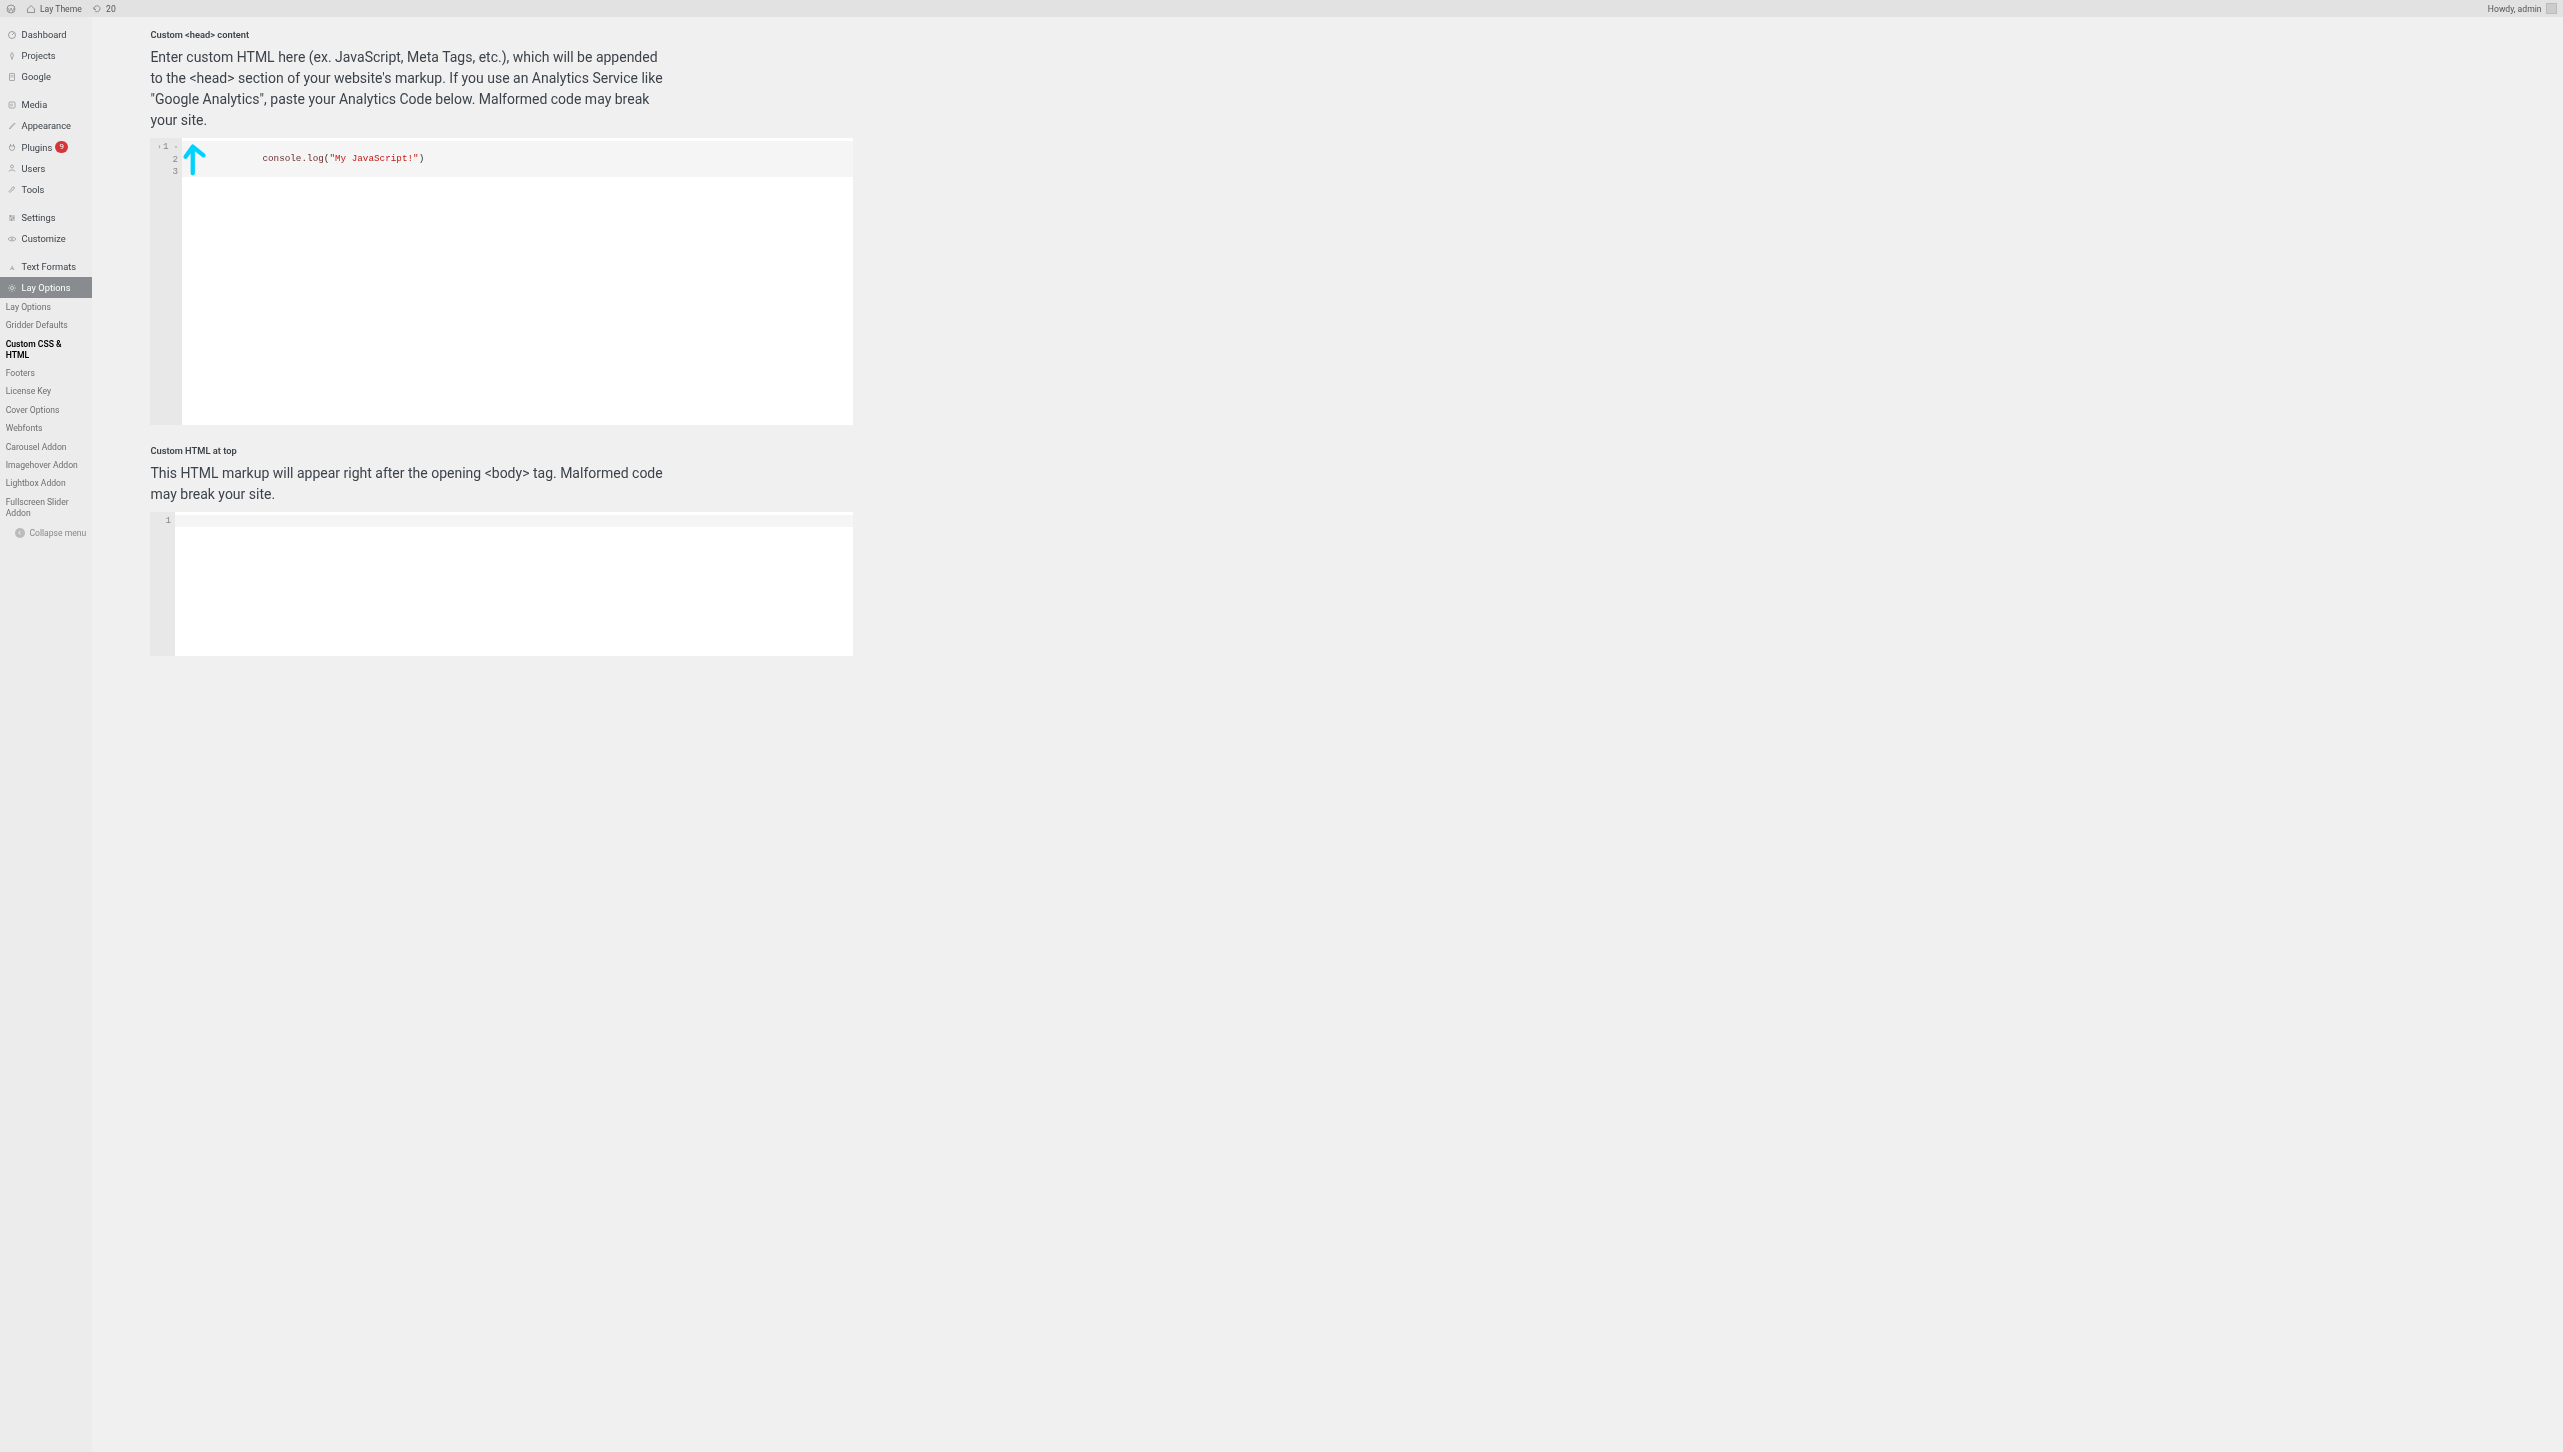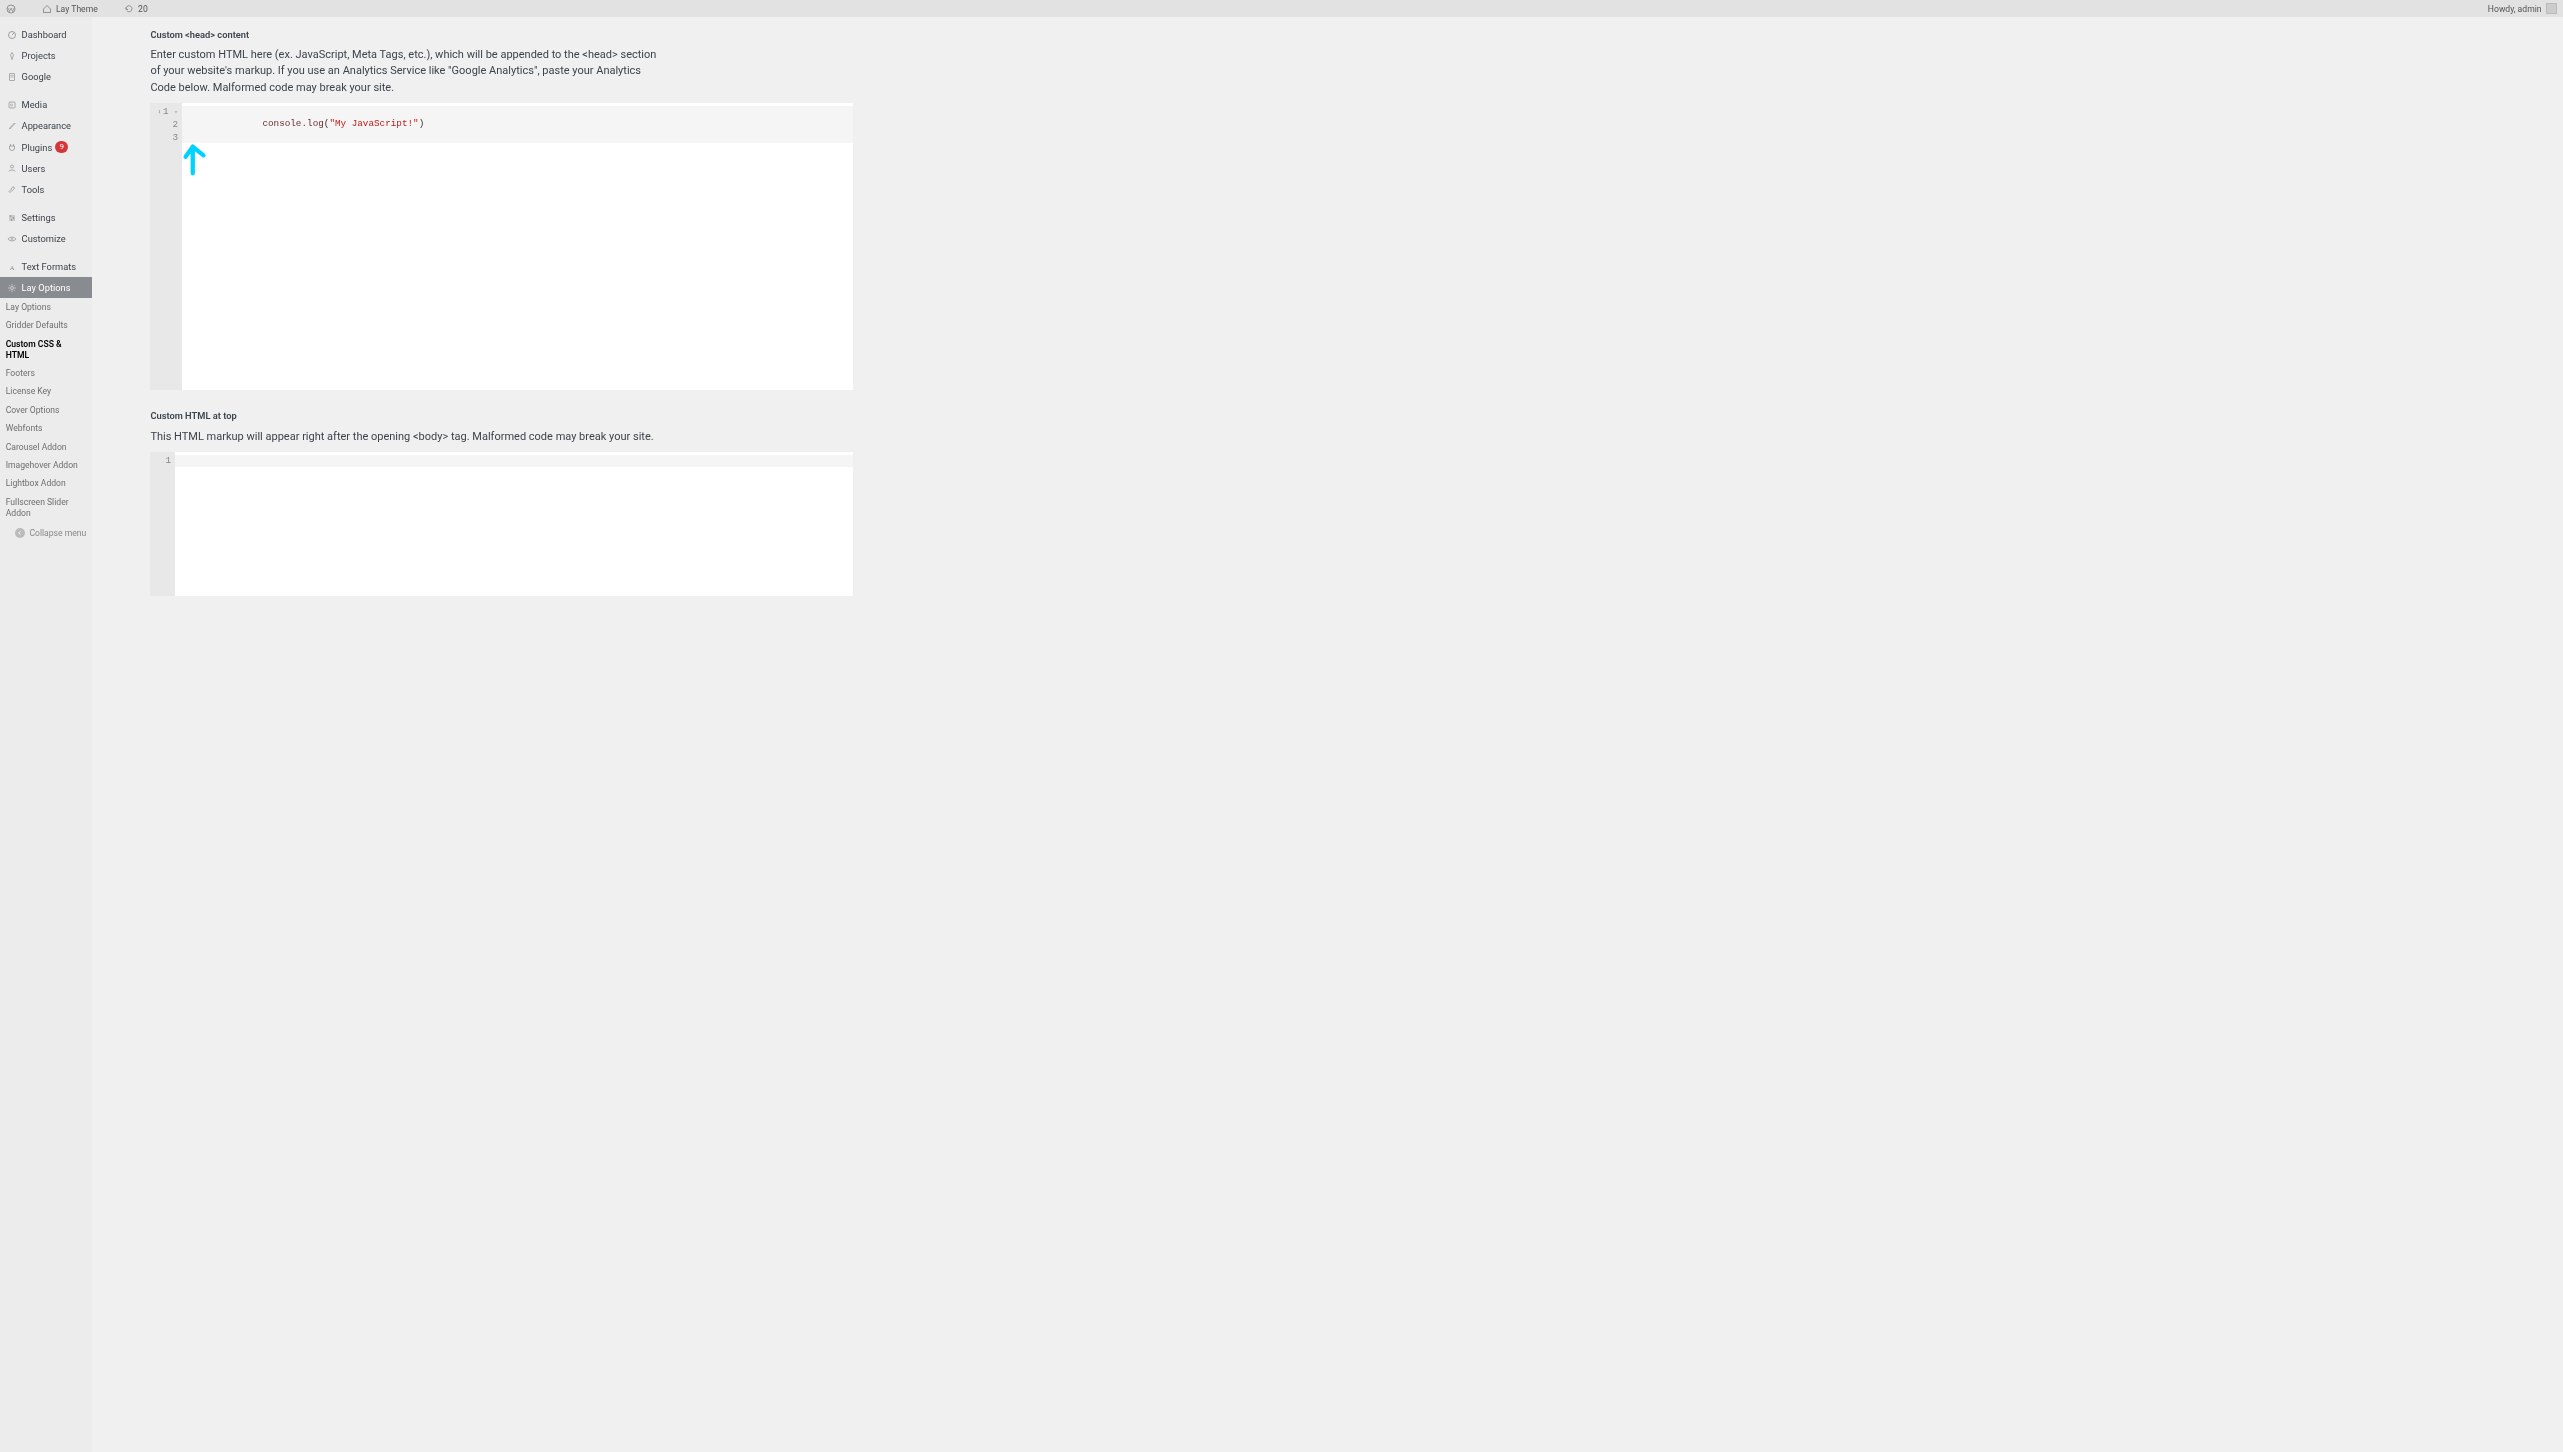--- a/index.html
+++ b/index.html
@@ -16,21 +16,21 @@
       height: 17px;
       background: #e2e2e2;
       display: flex;
       align-items: center;
       justify-content: space-between;
       padding: 0 5.7px;
       font-size: 8.6px;
       color: #555;
       z-index: 100;
     }
-    .adminbar-left { display: flex; align-items: flex-end; gap: 26px; }
+    .adminbar-left { display: flex; align-items: flex-end; gap: 10px; }
     .adminbar-item { display: flex; align-items: center; gap: 4.3px; cursor: pointer; }
     .adminbar-right { display: flex; align-items: center; gap: 5.7px; }
     .avatar-box { width: 11.5px; height: 11.5px; background: #ccc; border: 0.7px solid #bbb; }
     
     
     .sidebar {
       position: fixed; top: 17px; left: 0; bottom: 0;
       width: 92px;
       background: #ececec;
       overflow-y: auto;
@@ -99,21 +99,21 @@
     }
     
     
     .main {
       margin-left: 92px;
       margin-top: 17px;
       padding: 11.5px 14.4px;
     }
     .section { margin-bottom: 20px; max-width: 703px; margin-left: 44px; }
     .section-title { font-weight: 600; font-size: 9.3px; margin-bottom: 7.2px; }
-    .section-desc { font-size: 11px; color: #3c434a; line-height: 1.5; max-width: 517px; margin-bottom: 7.2px; }
+    .section-desc { font-size: 14px; color: #3c434a; line-height: 1.5; max-width: 517px; margin-bottom: 7.2px; }
     
     
     .code-editor {
       background: #fff;
       display: flex;
       font-family: "SFMono-Regular", Consolas, "Liberation Mono", Menlo, monospace;
       font-size: 9.3px;
       min-height: 287px;
     }
     .code-editor.short { min-height: 144px; }

